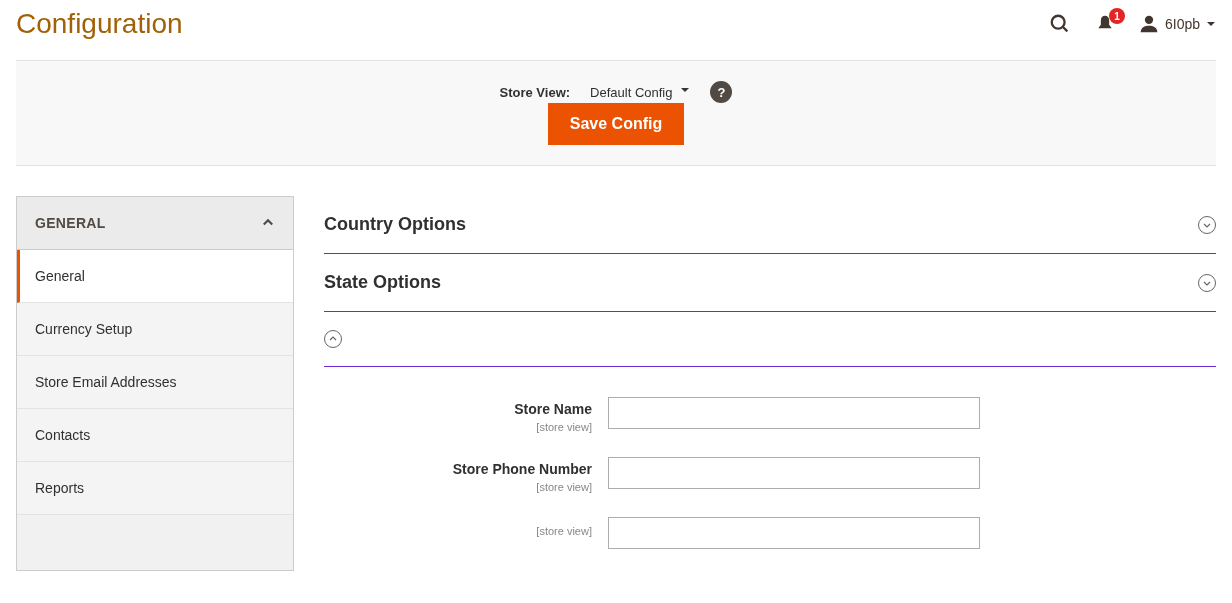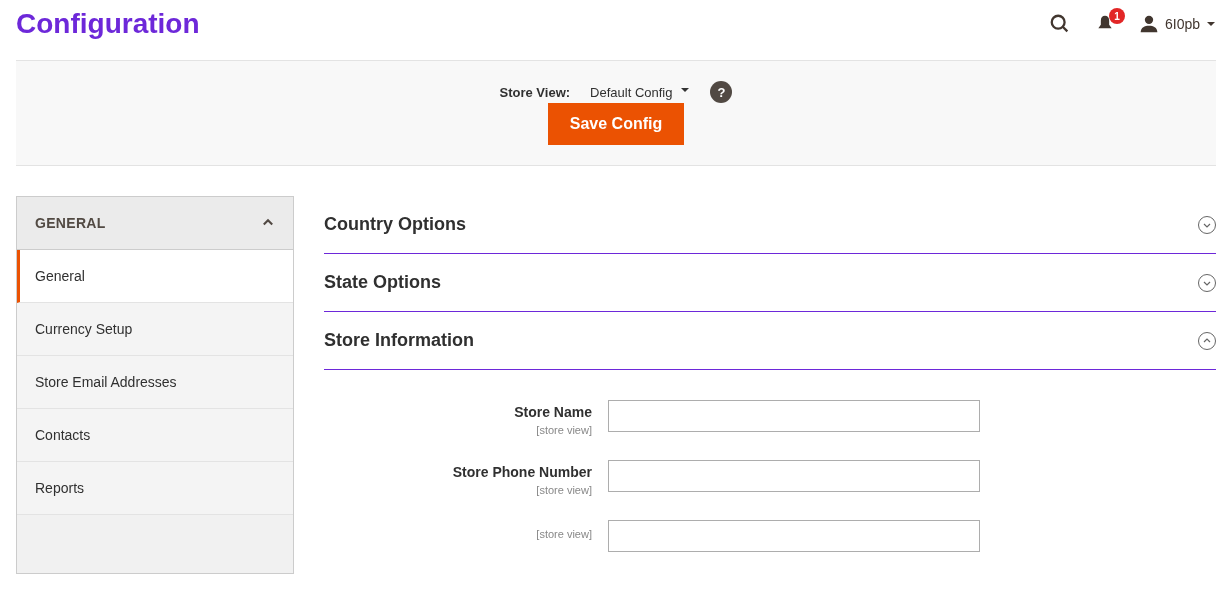--- a/index.html
+++ b/index.html
@@ -1,19 +1,19 @@
 <!DOCTYPE html>
 <html><head>
 <meta charset="utf-8">
 <style>
   * { box-sizing: border-box; margin: 0; padding: 0; }
   body { font-family: 'Helvetica Neue', Helvetica, Arial, sans-serif; color: #333; background: #fff; }
   .container { padding: 0 16px 40px 16px; }
   .header { display: flex; align-items: center; justify-content: space-between; padding: 8px 0 20px 0; }
-  .page-title { font-size: 28px; font-weight: 700; color: #6d28d9; text-align: center; }
+  .page-title { font-size: 28px; font-weight: 400; color: #a16207; text-align: center; }
   .header-actions { display: flex; align-items: center; gap: 24px; }
   .icon-btn { background: none; border: none; cursor: pointer; display: flex; align-items: center; position: relative; }
   .badge { position: absolute; top: -6px; right: -10px; background: #e22626; color: #fff; font-size: 10px; font-weight: 600; border-radius: 9px; min-width: 16px; height: 16px; display: flex; align-items: center; justify-content: center; padding: 0 4px; }
   .user-btn { display: flex; align-items: center; gap: 6px; cursor: pointer; font-size: 14px; color: #41362f; }
   .toolbar { border-top: 1px solid #e3e3e3; border-bottom: 1px solid #e3e3e3; background: #f8f8f8; padding: 20px 16px; display: flex; align-items: center; justify-content: space-between; flex-direction: column; }
   .toolbar-left { display: flex; align-items: center; gap: 20px; }
   .store-view-label { font-weight: 700; font-size: 13px; color: #303030; }
   .store-view-select { display: flex; align-items: flex-start; gap: 8px; font-size: 13px; color: #303030; cursor: pointer; }
   .help-icon { width: 22px; height: 22px; border-radius: 50%; background: #514943; color: #fff; display: flex; align-items: center; justify-content: center; font-size: 13px; font-weight: 700; cursor: pointer; }
   .save-btn { background: #eb5202; color: #fff; border: none; padding: 12px 22px; font-size: 16px; font-weight: 600; cursor: pointer; }
@@ -128,21 +128,20 @@
       </div>
       <div class="section">
         <span class="section-title">State Options</span>
         <span class="section-toggle">
           <svg width="10" height="10" viewBox="0 0 10 10" fill="none" stroke="#666" stroke-width="1.2">
               <path d="M2 4 L5 7 L8 4"></path>
             </svg>
         </span>
       </div>
       <div class="section">
-        <span class="section-title">Store Information</span>
         <span class="section-toggle">
           <svg width="10" height="10" viewBox="0 0 10 10" fill="none" stroke="#666" stroke-width="1.2">
               <path d="M2 6 L5 3 L8 6"></path>
             </svg>
         </span>
       </div>
 
       <div class="fields">
         <div class="field-row">
           <div class="field-label-wrap">

